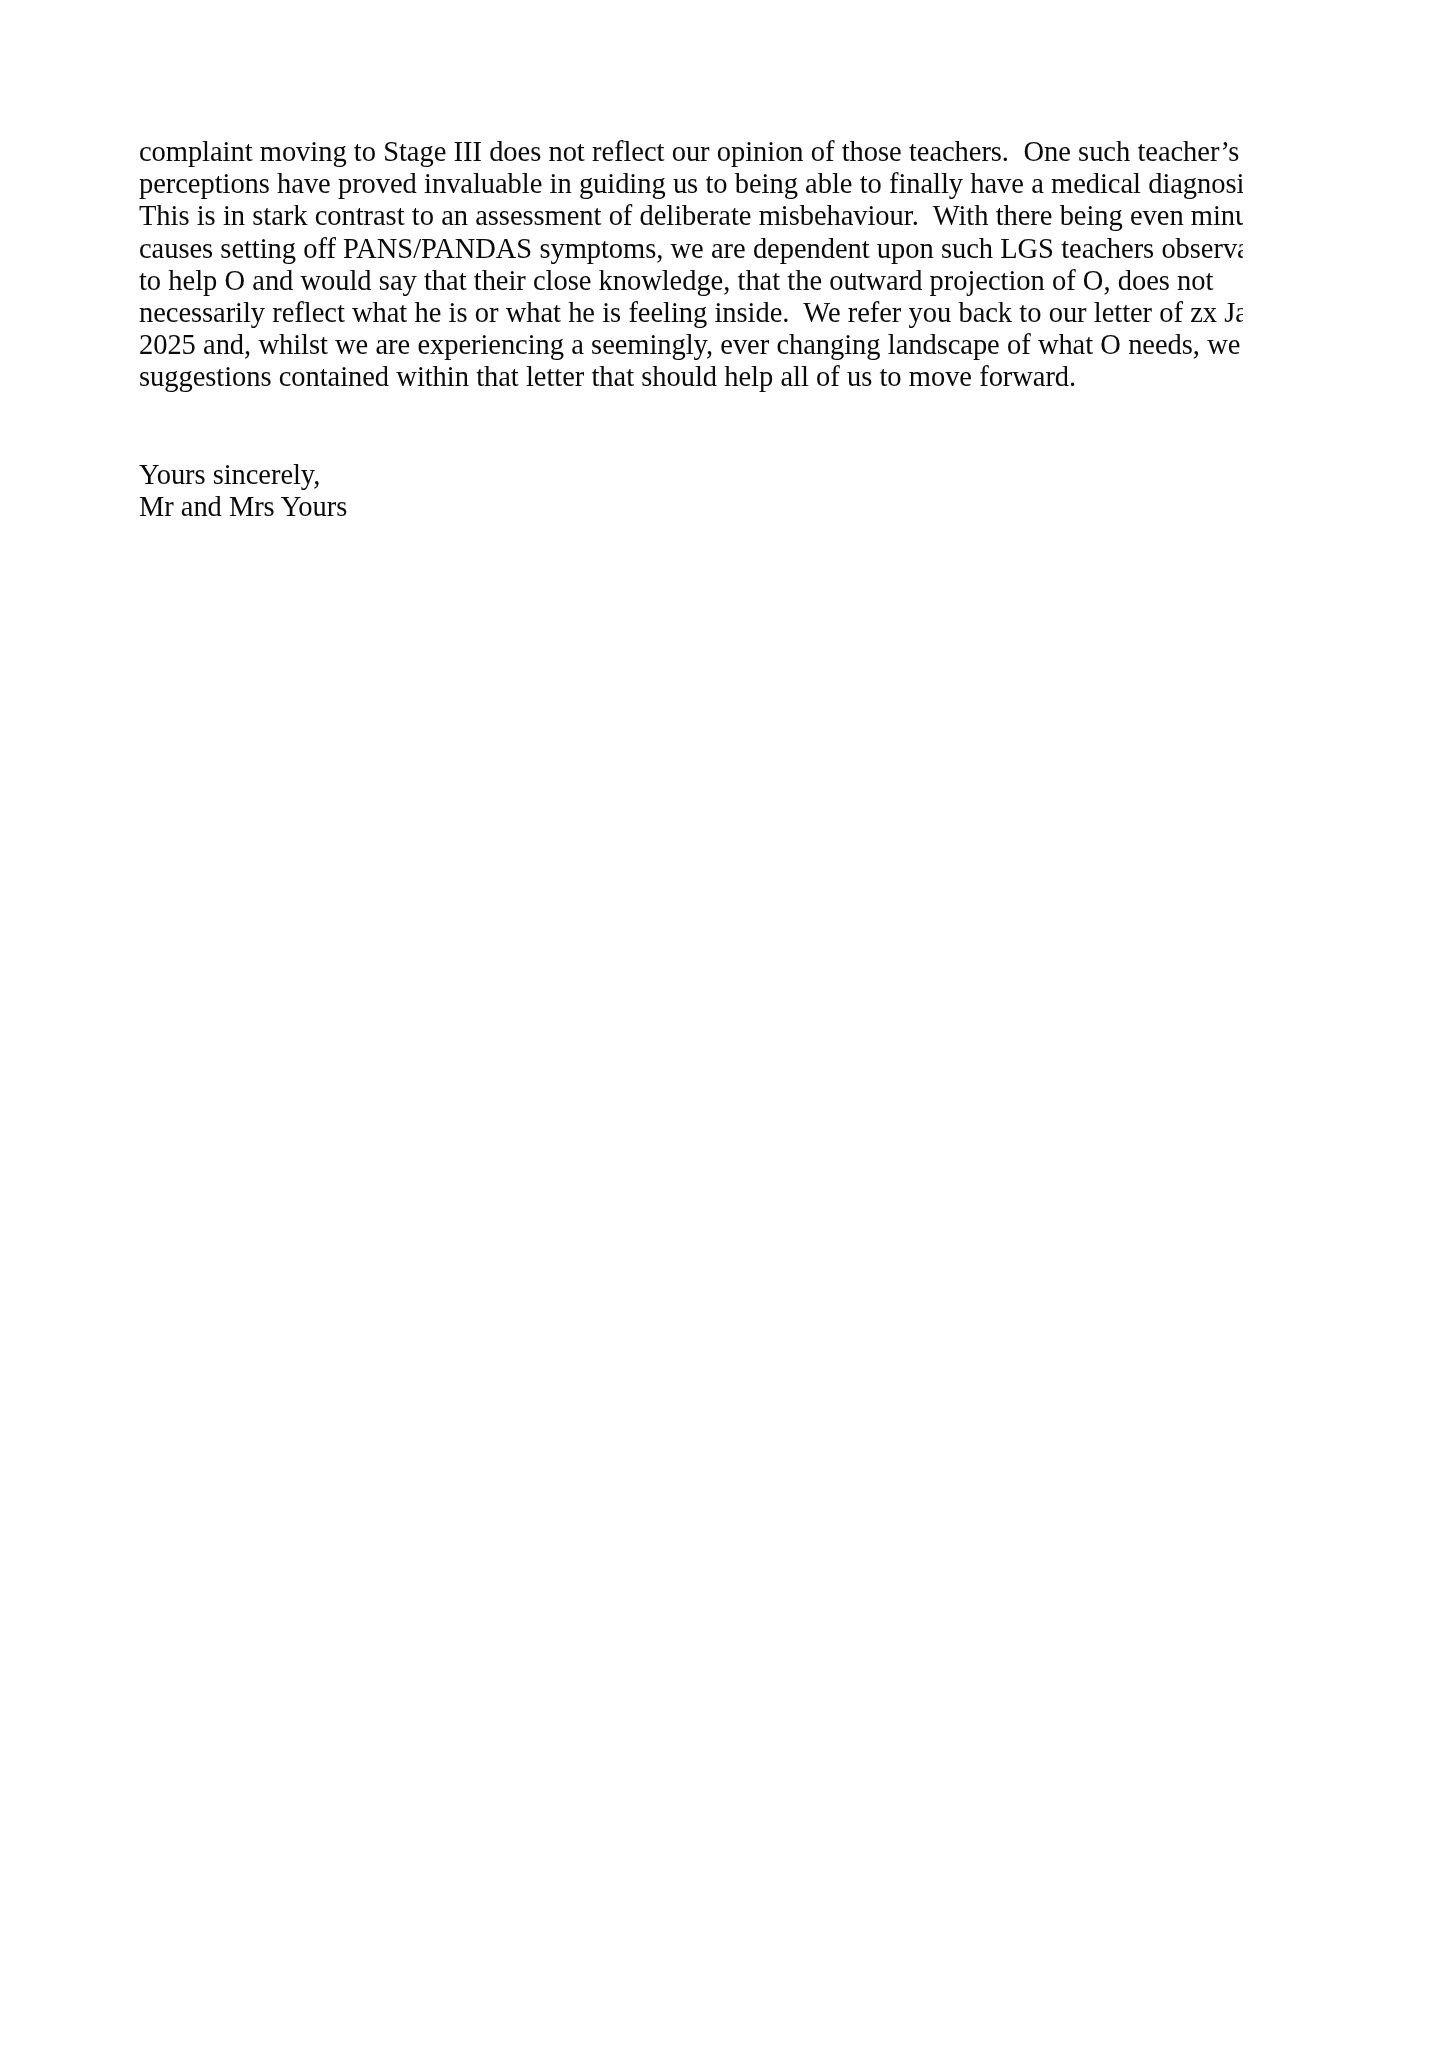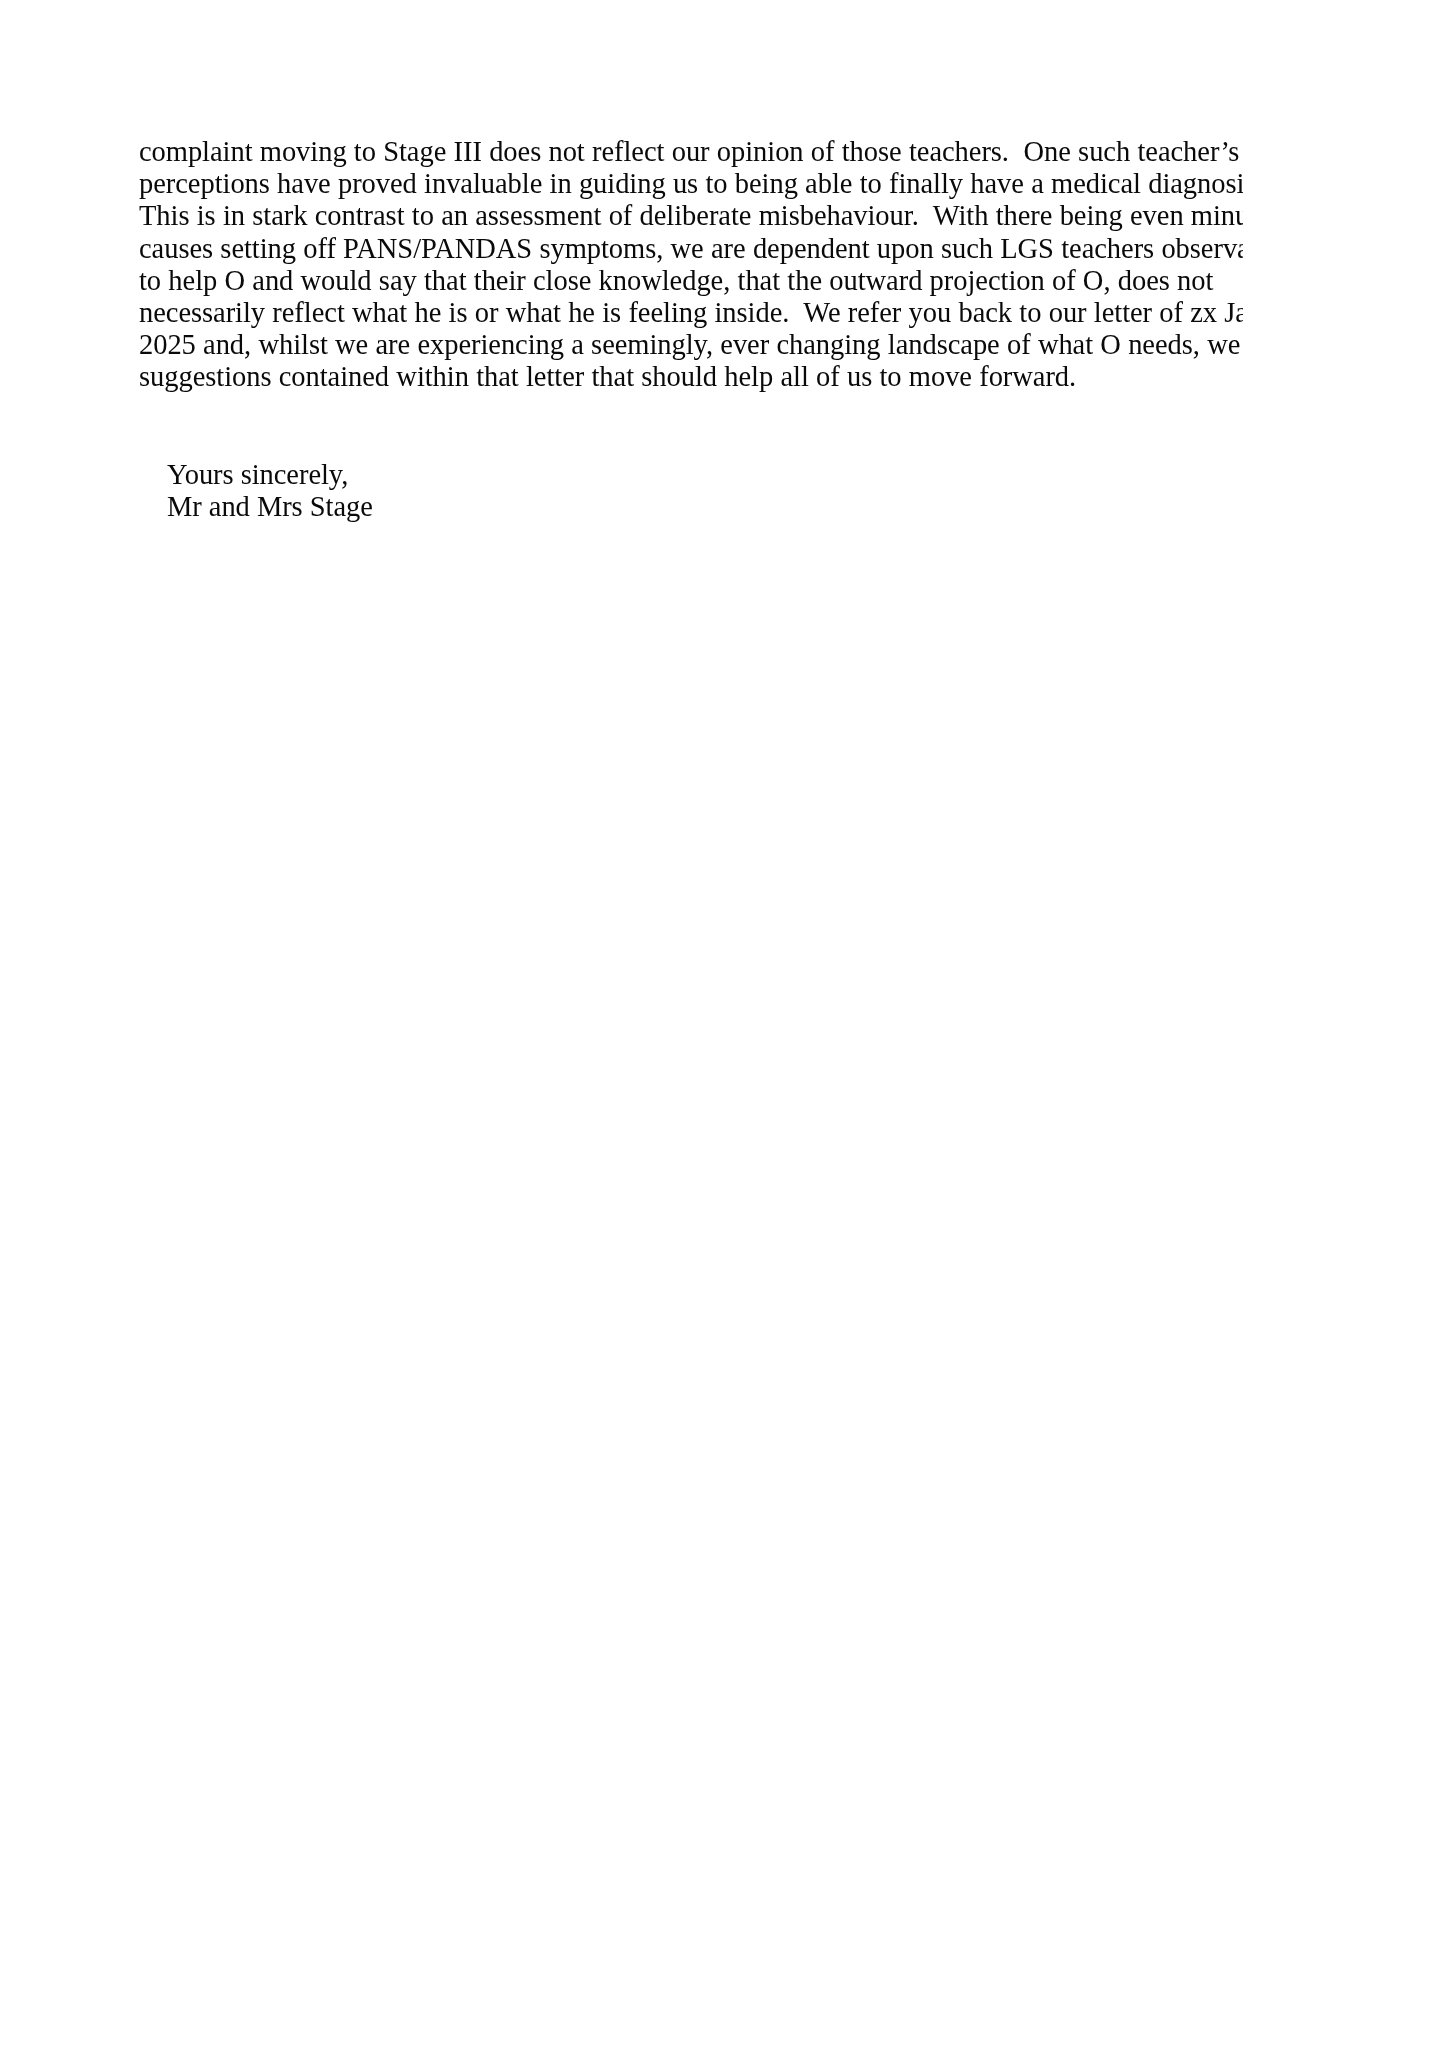--- a/index.html
+++ b/index.html
@@ -42,32 +42,31 @@
   .signoff {
     font-size: 28.5px;
     line-height: 32.2px;
     margin: 0;
     color: #0a0a0a;
     letter-spacing: -0.05px;
   }
   .signoff-line {
     display: block;
     white-space: pre-wrap;
-    margin-left: 28px;
   }
 </style>
 </head>
 <body>
 
 <div class="page">
   <div class="content">
 
     <p class="body-paragraph">complaint moving to Stage III does not reflect our opinion of those teachers.  One such teacher’s perceptions have proved invaluable in guiding us to being able to finally have a medical diagnosis.  This is in stark contrast to an assessment of deliberate misbehaviour.  With there being even minute causes setting off PANS/PANDAS symptoms, we are dependent upon such LGS teachers observations to help O and would say that their close knowledge, that the outward projection of O, does not necessarily reflect what he is or what he is feeling inside.  We refer you back to our letter of zx January 2025 and, whilst we are experiencing a seemingly, ever changing landscape of what O needs, we have suggestions contained within that letter that should help all of us to move forward.</p>
 
     <div class="gap-after-paragraph"></div>
 
     <div class="signoff">
       <span class="signoff-line">Yours sincerely,</span>
-      <span class="signoff-line">Mr and Mrs Stage</span>
+      <span class="signoff-line">Mr and Mrs Yours</span>
     </div>
 
   </div>
 </div>
 
 </body></html>

